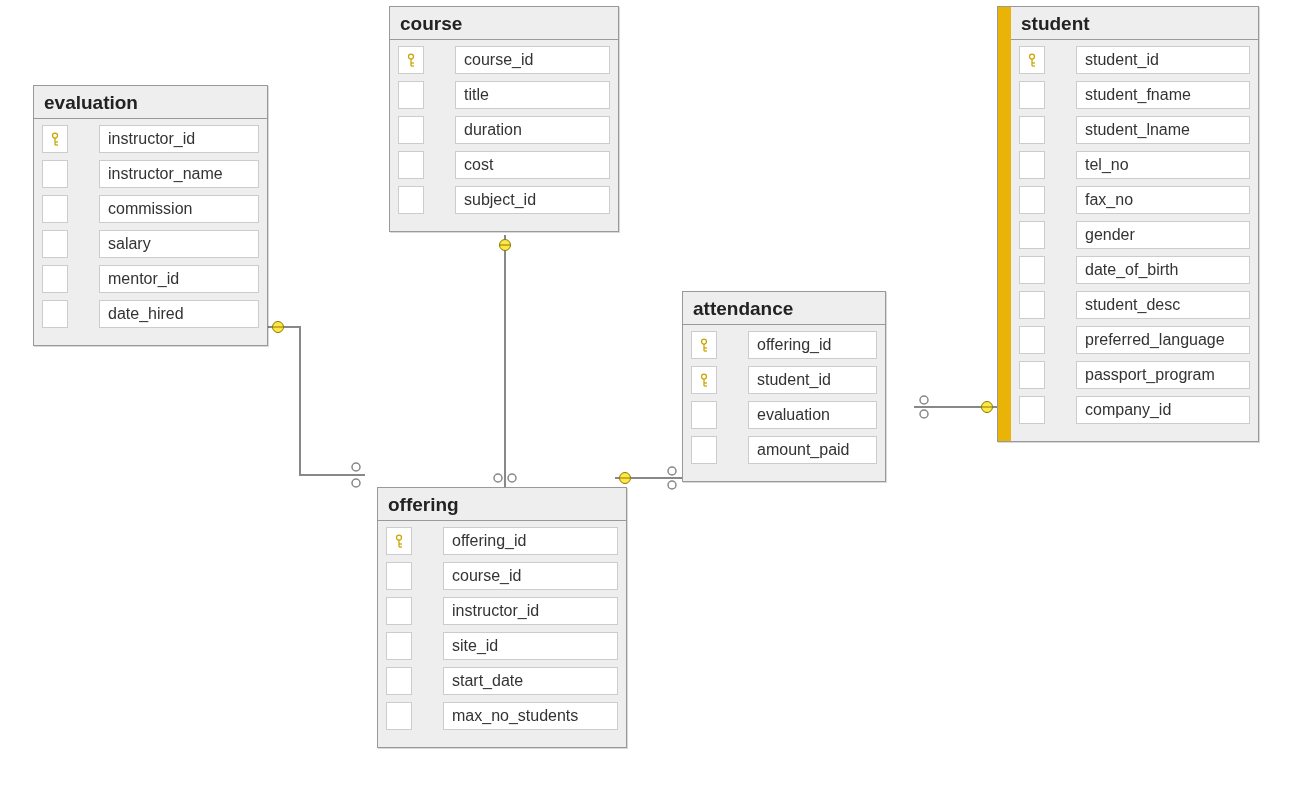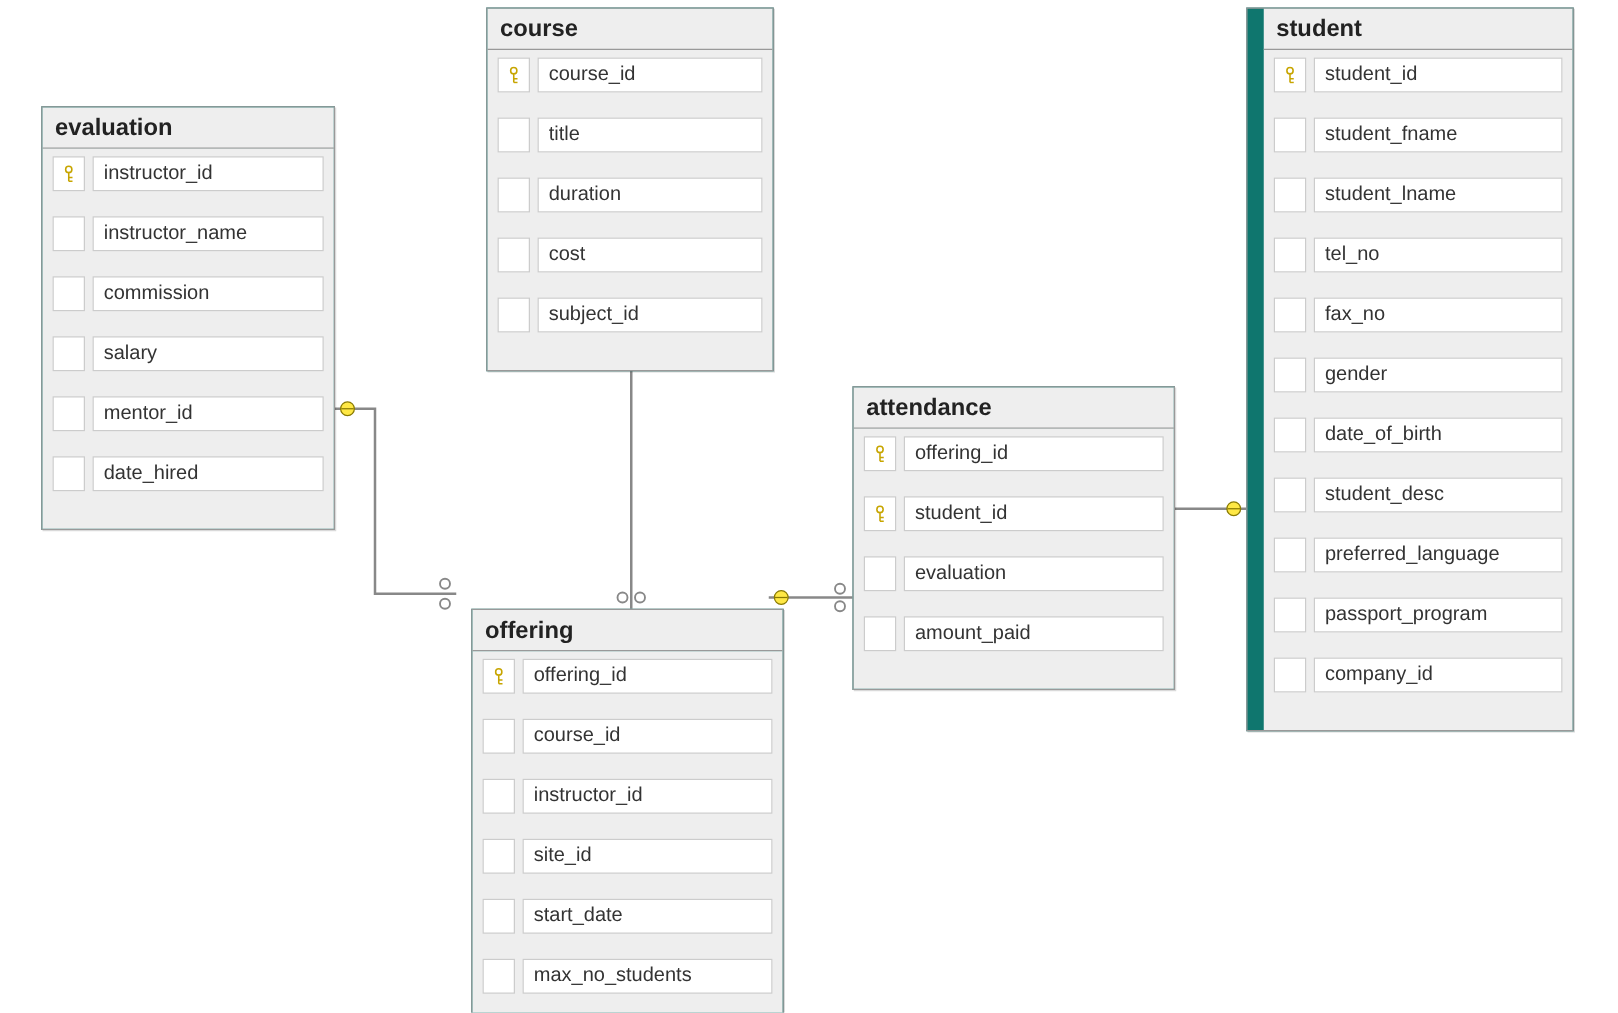--- a/index.html
+++ b/index.html
@@ -13,41 +13,42 @@
   }
   .svg-layer {
     position: absolute;
     top: 0; left: 0;
     width: 1294px;
     height: 810px;
     pointer-events: none;
   }
   .entity {
     position: absolute;
-    background: #0f766e;
+    background: #eab308;
     border: 1px solid #999999;
     box-shadow: 1px 1px 0 rgba(0,0,0,0.15);
   }
   .entity-header {
     padding: 6px 10px 4px 10px;
     font-weight: bold;
     font-size: 19px;
     color: #222;
     border-bottom: 1px solid #999;
     background: #eeeeee;
   }
   .entity-body {
     padding: 6px 8px 10px 8px;
     background: #eeeeee;
   }
   .field-row {
     display: flex;
     align-items: flex-end;
-    margin-bottom: 20px;
+    margin-bottom: 7px;
     height: 28px;
+    gap: 25px;
   }
   .field-icon {
     width: 26px;
     height: 28px;
     border: 1px solid #cccccc;
     background: #ffffff;
     display: flex;
     align-items: center;
     justify-content: center;
     font-size: 13px;
@@ -207,21 +208,21 @@
         <div class="field-row">
           <div class="field-icon"></div>
           <div class="field-name">start_date</div>
         </div>
         <div class="field-row">
           <div class="field-icon"></div>
           <div class="field-name">max_no_students</div>
         </div>
       </div>
     </div>
-    <div class="entity" style="left: 682px; top: 309px; width: 258px;">
+    <div class="entity" style="left: 682px; top: 291px; width: 204px;">
       <div class="entity-header">attendance</div>
       <div class="entity-body">
         <div class="field-row">
           <div class="field-icon is-key">
             <svg class="key-svg" viewBox="0 0 24 28">
               <circle cx="12" cy="7" r="5" fill="none" stroke="#c7a500" stroke-width="2.5"></circle>
               <line x1="12" y1="12" x2="12" y2="26" stroke="#c7a500" stroke-width="2.5"></line>
               <line x1="12" y1="20" x2="18" y2="20" stroke="#c7a500" stroke-width="2.5"></line>
               <line x1="12" y1="26" x2="18" y2="26" stroke="#c7a500" stroke-width="2.5"></line>
             </svg>

